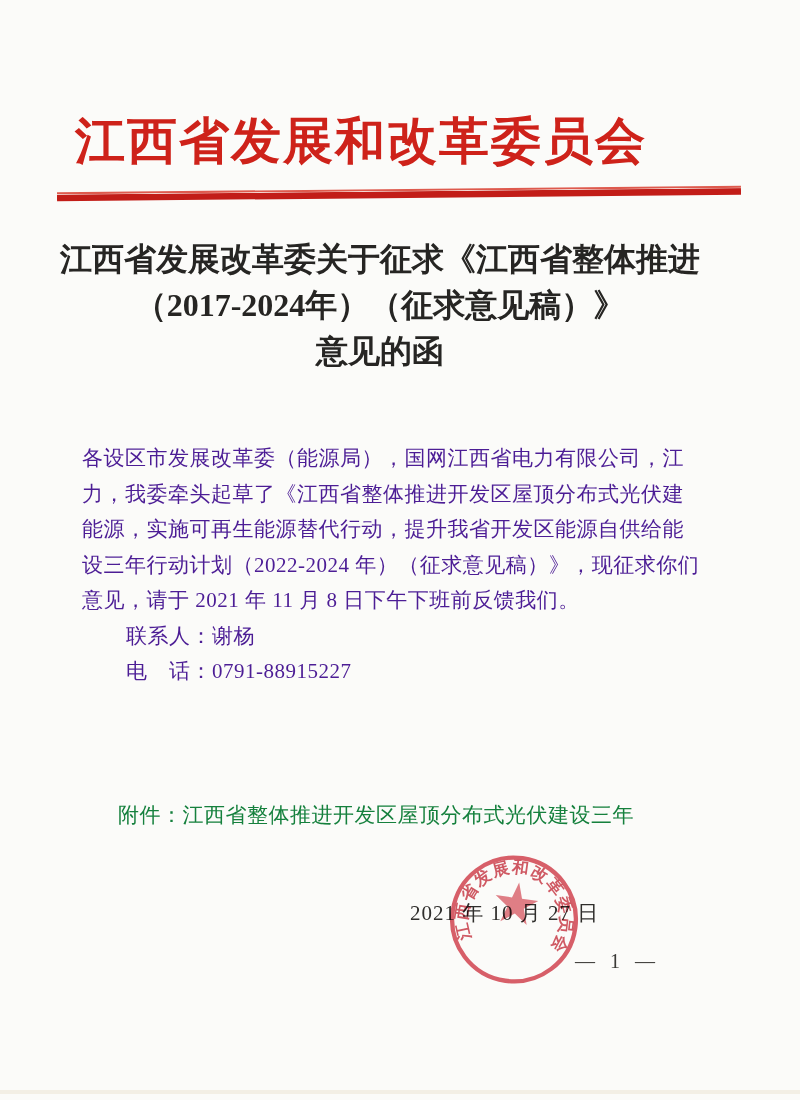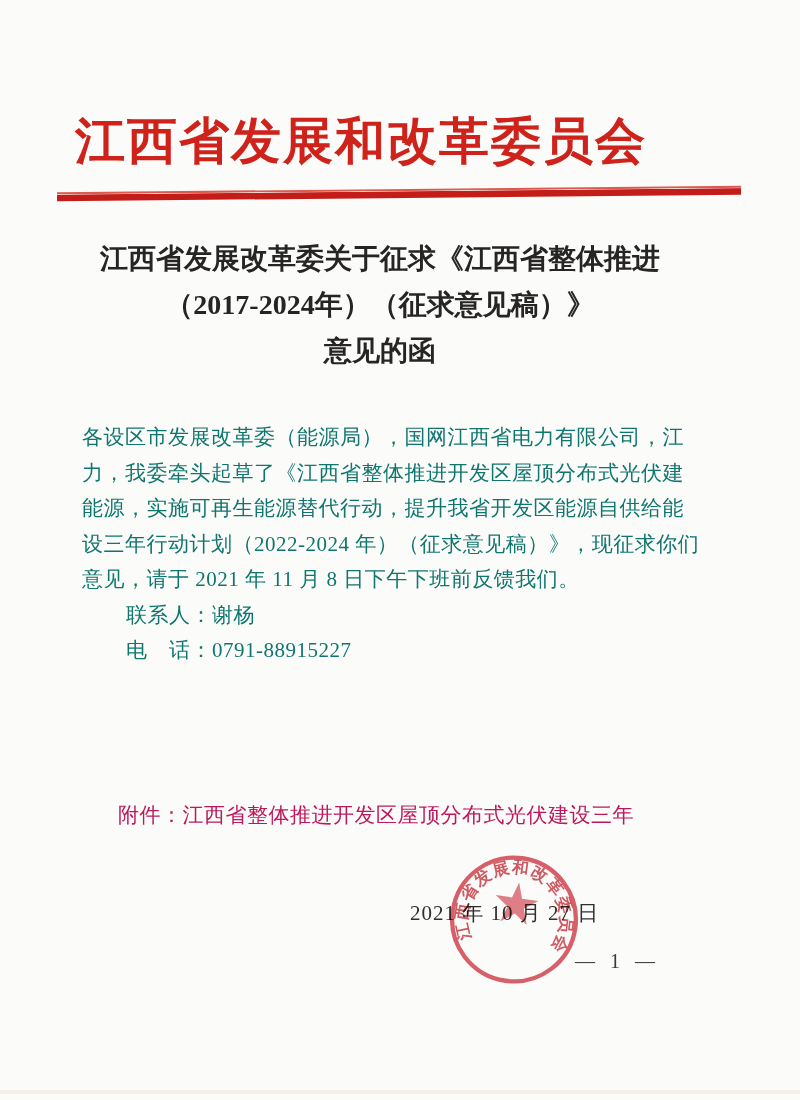--- a/index.html
+++ b/index.html
@@ -22,33 +22,33 @@
     position:absolute;left:57px;top:189px;width:684px;height:9px;
     background:linear-gradient(180deg,#de5a4e 0%,#de5a4e 18%,#f4d9d4 24%,#c21d18 32%,#c21d18 100%);
     transform:rotate(-0.55deg);
   }
   
   .doc-title{
     position:absolute;left:0;top:236px;width:760px;
     text-align:center;color:#262523;
   }
   .doc-title .t-line{
-    font-size:28px;font-weight:bold;line-height:46px;white-space:nowrap;
+    font-size:32px;font-weight:bold;line-height:46px;white-space:nowrap;
   }
   
   .body-block{
-    position:absolute;left:82px;top:420px;width:600px;color:#0f766e;
+    position:absolute;left:82px;top:441px;width:600px;color:#4c1d95;
   }
   .body-block .b-line{
     font-size:21px;line-height:35.5px;white-space:nowrap;letter-spacing:0.5px;
   }
   .indent{padding-left:44px;}
   
   .attachment-block{
-    position:absolute;left:118px;top:795px;color:#be185d;
+    position:absolute;left:118px;top:795px;color:#15803d;
   }
   .attachment-block .a-line{
     font-size:21px;line-height:41px;white-space:nowrap;letter-spacing:0.5px;
   }
   .attachment-block .a-line.cont{padding-left:72px;}
   
   .doc-date{
     position:absolute;left:410px;top:898px;
     font-size:21px;line-height:30px;color:#2f2e2c;white-space:nowrap;letter-spacing:1px;
   }

